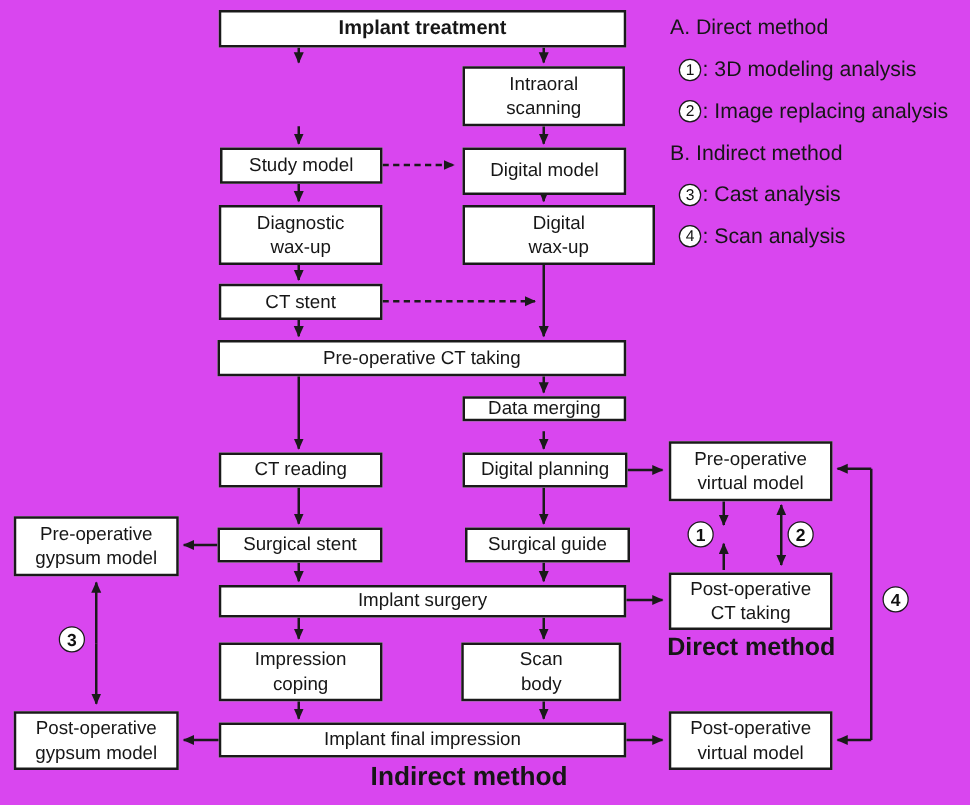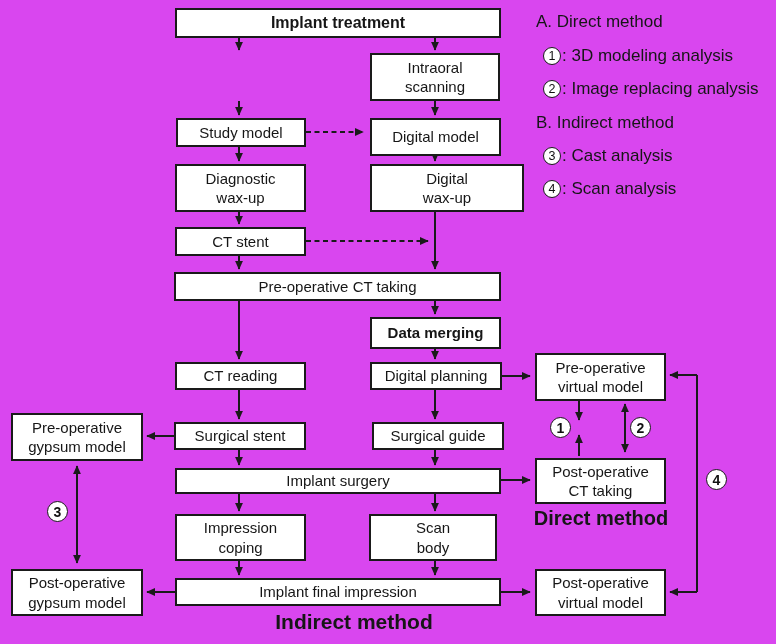--- a/index.html
+++ b/index.html
@@ -138,21 +138,21 @@
   </div>
 
   <div class="node" style="left:370px;top:164px;width:154px;height:48px;">
     <span class="lbl" style="max-width:60px;">Digital wax-up</span>
   </div>
 
   <div class="node" style="left:175px;top:227px;width:131px;height:29px;">CT stent</div>
 
   <div class="node" style="left:174px;top:272px;width:327px;height:29px;">Pre-operative CT taking</div>
 
-  <div class="node" style="left:370px;top:317px;width:131px;height:32px;font-weight:bold;">Data merging</div>
+  <div class="node" style="left:370px;top:317px;width:131px;height:20px;">Data merging</div>
 
   <div class="node" style="left:175px;top:362px;width:131px;height:28px;">CT reading</div>
 
   <div class="node" style="left:370px;top:362px;width:132px;height:28px;">Digital planning</div>
 
   <div class="node" style="left:535px;top:353px;width:131px;height:48px;">
     <span class="lbl" style="max-width:102px;">Pre-operative virtual model</span>
   </div>
 
   <div class="node" style="left:174px;top:422px;width:132px;height:28px;">Surgical stent</div>
@@ -186,21 +186,21 @@
   <div class="node" style="left:535px;top:569px;width:131px;height:47px;">
     <span class="lbl" style="max-width:105px;">Post-operative virtual model</span>
   </div>
 
   <span class="num-circle diagram-marker" style="left:550px;top:417px;">1</span>
   <span class="num-circle diagram-marker" style="left:630px;top:417px;">2</span>
   <span class="num-circle diagram-marker" style="left:47px;top:501px;">3</span>
   <span class="num-circle diagram-marker" style="left:706px;top:469px;">4</span>
 
   <div class="section-label" style="left:533px;top:507px;width:136px;font-size:20px;">Direct method</div>
-  <div class="section-label" style="left:254px;top:610px;width:200px;font-size:21px;">Indirect method</div>
+  <div class="section-label" style="left:254px;top:610px;width:200px;font-size:21px;text-align:right;">Indirect method</div>
 
   <div class="legend">
     <div class="legend-line" style="top:2px;">A. Direct method</div>
     <div class="legend-line indent" style="top:36px;">
       <span class="num-circle">1</span>
       <span>: 3D modeling analysis</span>
     </div>
     <div class="legend-line indent" style="top:69px;">
       <span class="num-circle">2</span>
       <span>: Image replacing analysis</span>

